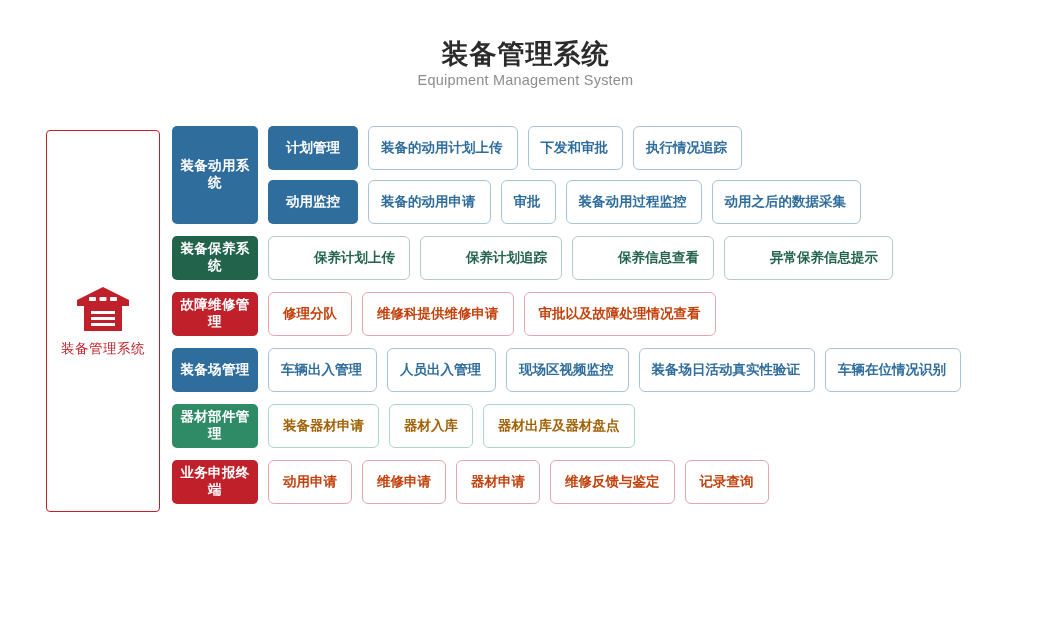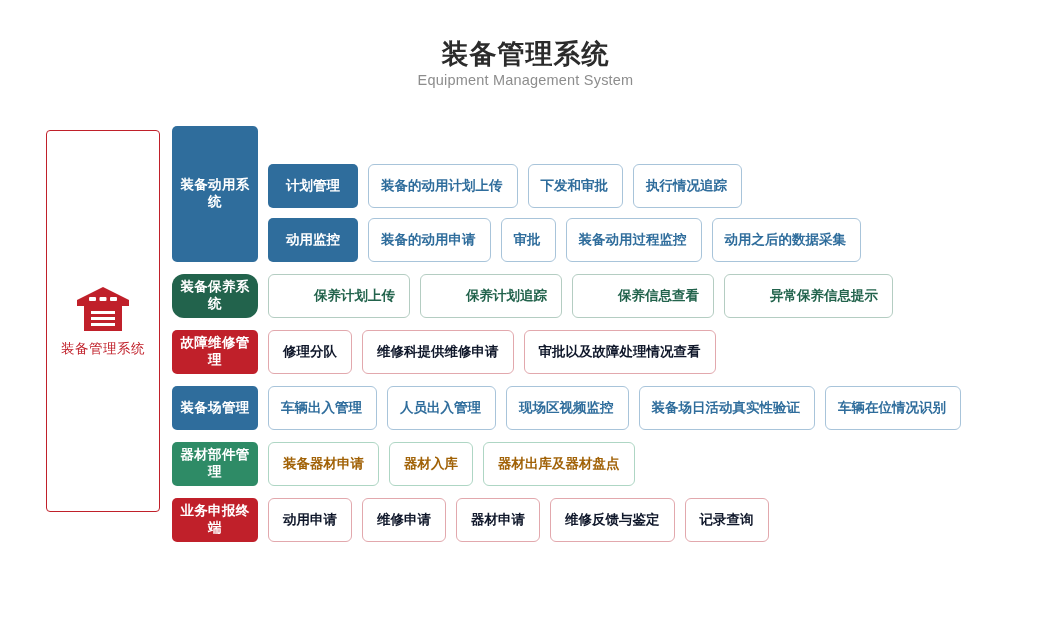--- a/index.html
+++ b/index.html
@@ -95,29 +95,28 @@
     font-size: 13.5px;
     font-weight: bold;
     letter-spacing: 0.3px;
     text-align: center;
     flex: 0 0 86px;
     box-sizing: border-box;
     padding: 2px 4px;
     line-height: 1.25;
   }
   .cat.blue   { background: #2f6d9c; }
-  .cat.green  { background: #22634c; border-radius: 12px; }
+  .cat.green  { background: #22634c; }
   .cat.red    { background: #c0202a; }
   .cat.green2 { background: #2e8b66; }
 
   .stack {
     display: flex;
     flex-direction: column;
     justify-content: space-between;
-    margin-top: 38px;
   }
   .subrow {
     display: flex;
     align-items: stretch;
   }
   .subrow + .subrow { margin-top: 10px; }
 
   
   .chip-solid {
     min-width: 90px;
@@ -146,21 +145,21 @@
     justify-content: center;
     margin-left: 10px;
     padding: 0 14px;
     box-sizing: border-box;
     font-size: 13.5px;
     font-weight: bold;
     white-space: nowrap;
   }
   .chip.blue  { border: 1px solid #a8c4da; color: #2f6d9c; padding-left: 12px; }
   .chip.green { border: 1px solid #b4cdc2; color: #22634c; padding-left: 45px; }
-  .chip.red   { border: 1px solid #e2a8ad; color: #0f172a; }
+  .chip.red   { border: 1px solid #e2a8ad; color: #c2410c; }
   .chip.green2{ border: 1px solid #aed6c4; color: #a16207; }
 
   
   .row-tall .cat { min-height: 98px; }
 </style>
 </head>
 <body>
 
 <div class="header">
   <div class="title-main">装备管理系统</div>

